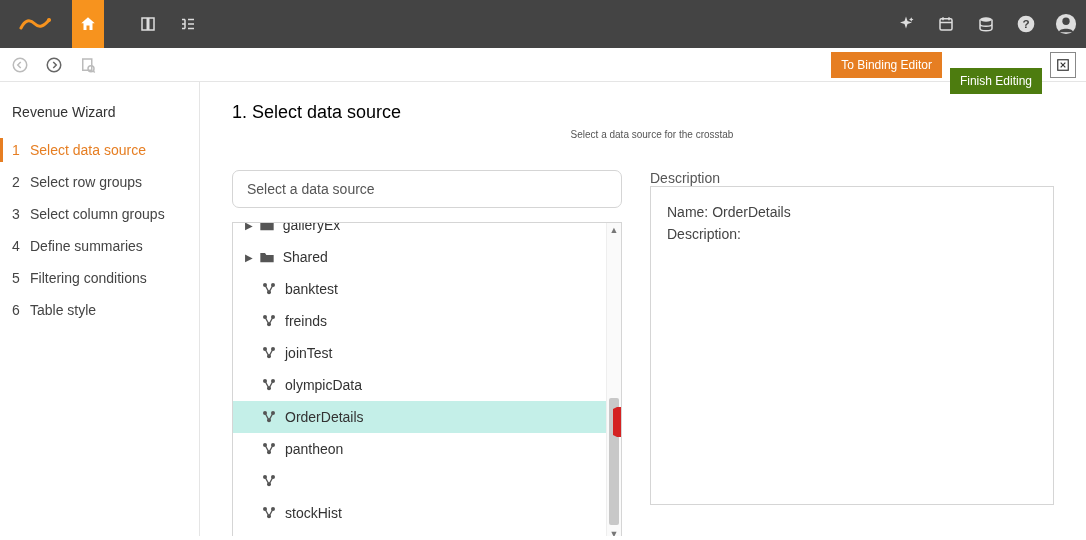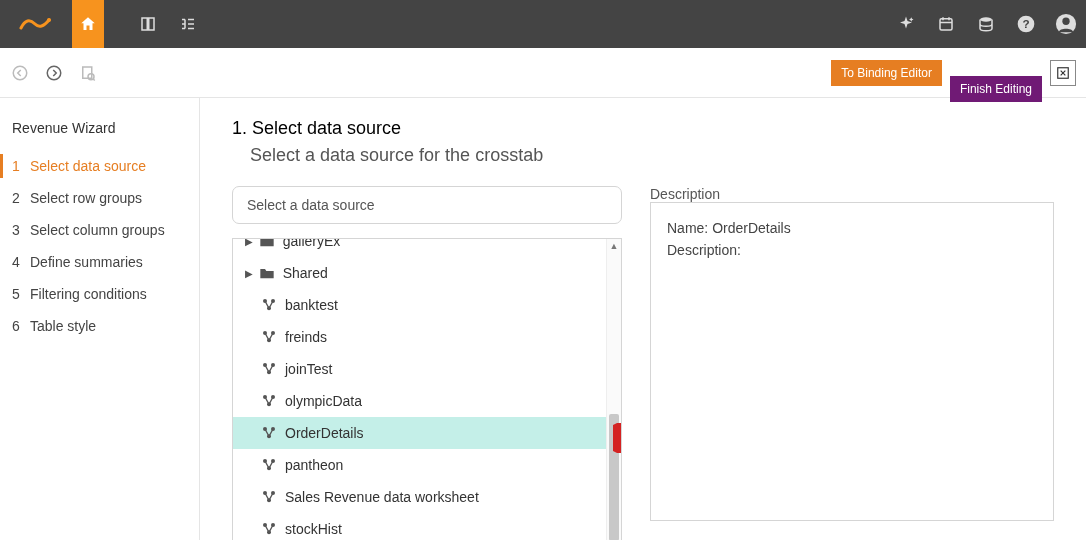--- a/index.html
+++ b/index.html
@@ -3,37 +3,37 @@
 <meta charset="utf-8">
 <style>
   * { box-sizing: border-box; margin: 0; padding: 0; }
   body { font-family: Arial, "Helvetica Neue", Helvetica, sans-serif; font-size: 14px; color: #333; background: #fff; }
   .topbar { height: 48px; background: #444; display: flex; align-items: stretch; }
   .topbar .logo { width: 72px; display: flex; align-items: center; justify-content: center; background: #444; }
   .topbar .home { width: 32px; display: flex; align-items: center; justify-content: center; background: #f7931e; }
   .topbar .btn { width: 40px; display: flex; align-items: center; justify-content: center; color: #eee; cursor: pointer; }
   .topbar .spacer { flex: 1; }
   .topbar svg { display: block; }
-  .toolbar { height: 50px; border-bottom: 1px solid #e5e5e5; display: flex; align-items: center; padding: 0 10px; }
+  .toolbar { height: 34px; border-bottom: 1px solid #e5e5e5; display: flex; align-items: center; padding: 0 10px; }
   .toolbar .left { display: flex; align-items: center; gap: 14px; color: #777; }
   .toolbar .tb-btn { width: 20px; height: 20px; display: flex; align-items: center; justify-content: center; color: #888; cursor: pointer; }
   .toolbar .right { margin-left: auto; display: flex; align-items: center; gap: 8px; }
   .btn-solid { background: #e67e22; color: #fff; font-size: 12px; padding: 6px 10px; border: none; cursor: pointer; }
-  .btn-solid.muted { background: #701a75; margin-top: 32px; }
+  .btn-solid.muted { background: #4d7c0f; margin-top: 32px; }
   .btn-icon-sq { width: 26px; height: 26px; border: 1px solid #888; display: flex; align-items: center; justify-content: center; cursor: pointer; color: #333; }
   .body { display: flex; height: 454px; }
   .sidebar { width: 200px; border-right: 1px solid #e5e5e5; padding: 18px 0; }
   .sidebar .title { padding: 4px 12px 14px; font-size: 14px; color: #333; }
   .sidebar .step { padding: 8px 12px 8px 12px; font-size: 14px; color: #444; cursor: pointer; display: flex; gap: 8px; }
   .sidebar .step .num { width: 10px; }
   .sidebar .step.active { color: #e67e22; position: relative; }
   .sidebar .step.active::before { content:""; position:absolute; left:0; top:4px; bottom:4px; width:3px; background:#e67e22; }
   .main { flex: 1; padding: 20px 32px; overflow: hidden; }
   .main h2 { font-size: 18px; font-weight: 400; color: #000000; margin-bottom: 6px; }
-  .main .sub { font-size: 18px; color: #555; margin-bottom: 20px; margin-left: 18px;}
+  .main .sub { font-size: 10px; color: #555; margin-bottom: 30px; margin-left: 18px; text-align: center;}
   .two-col { display: flex; gap: 28px; }
   .col-left { width: 390px; }
   .col-right { flex: 1; }
   .inputbox { border: 1px solid #d5d5d5; border-radius: 7px; padding: 10px 14px; font-size: 14px; color: #555; margin-bottom: 14px; cursor: pointer; }
   .tree-wrap { border: 1px solid #d5d5d5; height: 320px; position: relative; overflow: hidden; }
   .tree-content { position: absolute; inset: 0; overflow: hidden; }
   .tree-row { display:flex; align-items:center; height:32px; padding-left: 28px; font-size:14px; color:#333; cursor:pointer;}
   .tree-row.folder { padding-left: 12px; }
   .tree-row.folder .caret { margin-right: 6px; color:#555; font-size:10px;}
   .tree-row .icon { margin-right: 8px; color:#555; display:flex; align-items:center;}
@@ -265,21 +265,20 @@
             </div>
             <div class="tree-row">
               <span class="icon">
                   <svg width="16" height="14" viewBox="0 0 24 20">
                     <circle cx="6" cy="4" r="3" fill="#555"></circle>
                     <circle cx="18" cy="4" r="3" fill="#555"></circle>
                     <circle cx="12" cy="15" r="3" fill="#555"></circle>
                     <path d="M6 4L12 15L18 4" stroke="#555" stroke-width="2" fill="none"></path>
                   </svg>
                 </span>
-              <span>Sales Revenue data worksheet</span>
             </div>
             <div class="tree-row">
               <span class="icon">
                   <svg width="16" height="14" viewBox="0 0 24 20">
                     <circle cx="6" cy="4" r="3" fill="#555"></circle>
                     <circle cx="18" cy="4" r="3" fill="#555"></circle>
                     <circle cx="12" cy="15" r="3" fill="#555"></circle>
                     <path d="M6 4L12 15L18 4" stroke="#555" stroke-width="2" fill="none"></path>
                   </svg>
                 </span>

